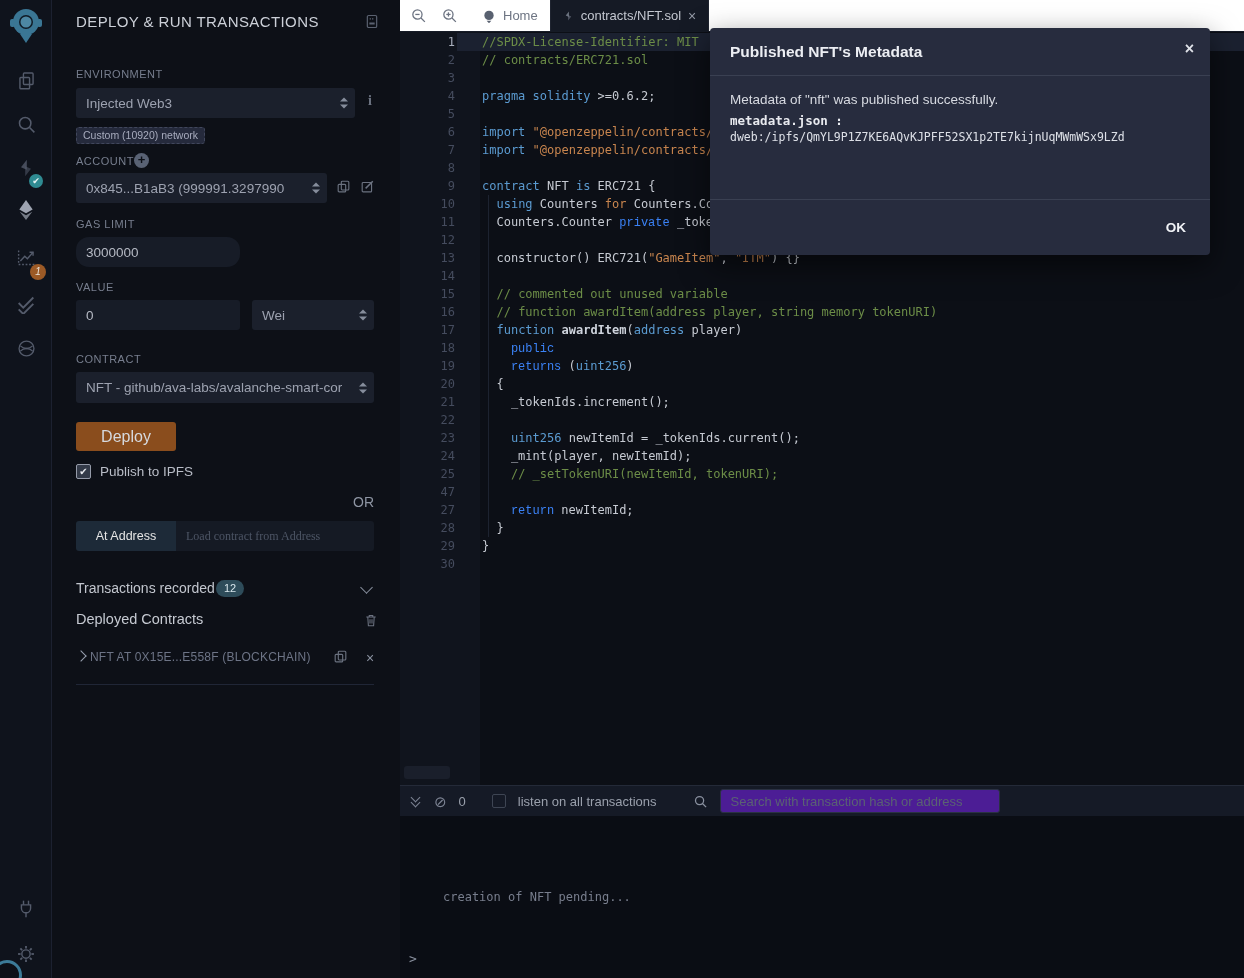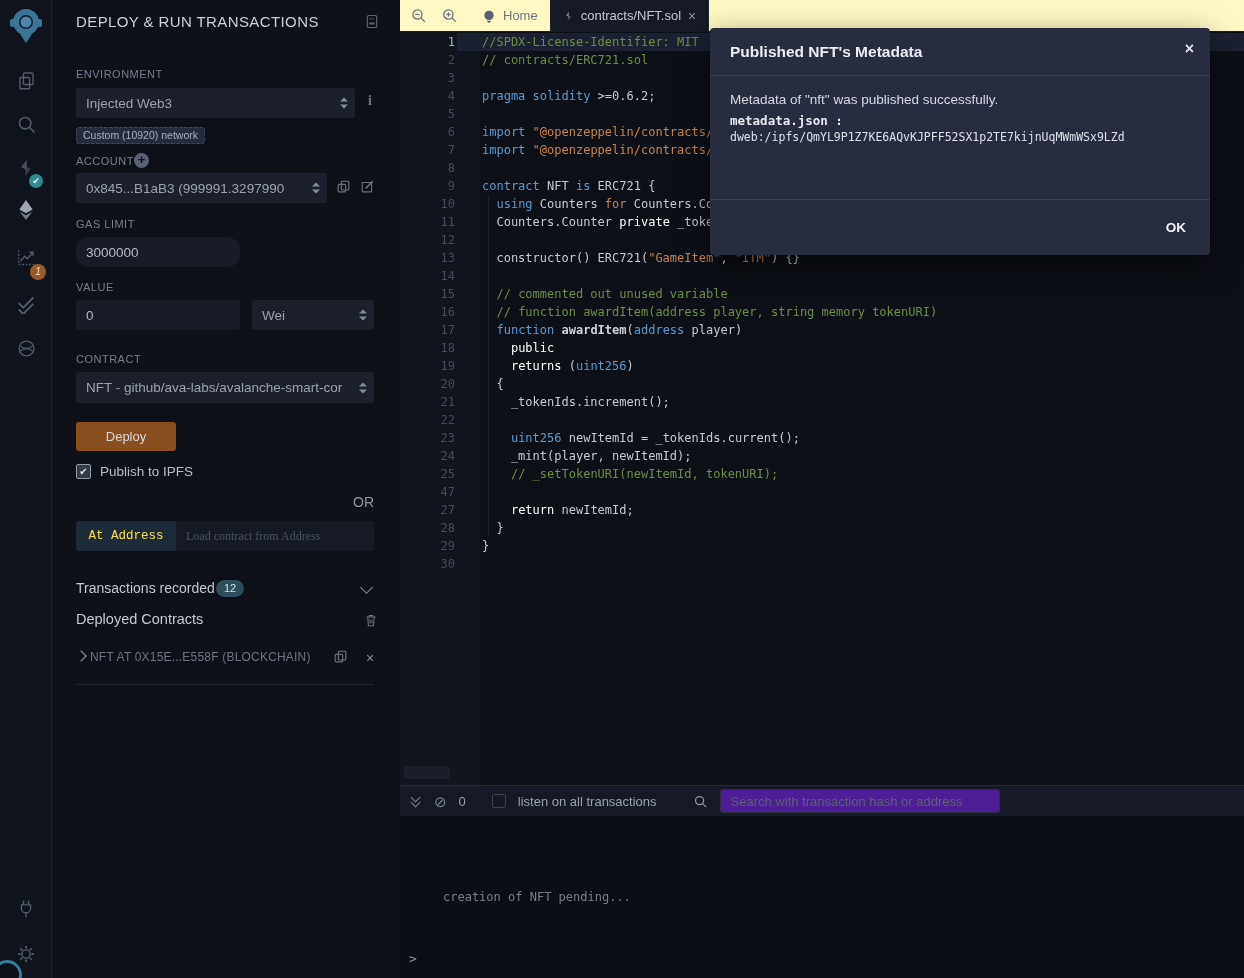--- a/index.html
+++ b/index.html
@@ -26,56 +26,56 @@
   .doc-icon { position:absolute; left:312px; top:13px; color:#5a6170; cursor:pointer; }
   .lbl { position:absolute; left:24px; font-size:11px; letter-spacing:.5px; color:#777e8e; }
   .sel, .inp { position:absolute; height:30px; background:#1b202c; border:none; border-radius:3px; color:#9da2b0; font-size:13.5px; font-family:"Liberation Sans",sans-serif; display:flex; align-items:center; padding:0 22px 0 10px; cursor:pointer; overflow:hidden; white-space:nowrap; }
   .inp { background:#171c27; color:#b6bac4; cursor:text; padding-right:10px; }
   .stepper { position:absolute; right:7px; top:50%; transform:translateY(-50%); width:8px; height:11px; }
   .stepper::before { content:""; position:absolute; left:0; top:0; border-left:4px solid transparent; border-right:4px solid transparent; border-bottom:4px solid #868d9c; }
   .stepper::after { content:""; position:absolute; left:0; bottom:0; border-left:4px solid transparent; border-right:4px solid transparent; border-top:4px solid #868d9c; }
   .net-badge { position:absolute; left:24px; top:127px; height:17px; padding:0 6px; background:#252a3c; border:1px dashed #41475c; border-radius:3px; font-size:10.5px; line-height:15px; color:#a7abbd; }
   .plus-circle { position:absolute; width:15px; height:15px; border-radius:50%; background:#596274; color:#0d1017; font-size:13px; font-weight:bold; line-height:14px; text-align:center; cursor:pointer; }
   .mini-icon { position:absolute; color:#6b7280; cursor:pointer; }
-  .btn-deploy { position:absolute; left:24px; top:422px; width:100px; height:29px; background:#8a4d1d; border:none; border-radius:3px; color:#d6d9de; font-size:13px; font-family:"Liberation Sans",sans-serif; cursor:pointer; }
+  .btn-deploy { position:absolute; left:24px; top:422px; width:100px; height:29px; background:#8a4d1d; border:none; border-radius:3px; color:#d6d9de; font-size:16px; font-family:"Liberation Sans",sans-serif; cursor:pointer; }
   .cb { position:absolute; width:15px; height:15px; border:1px solid #959ba9; border-radius:2px; background:#333a48; color:#e8eaee; font-size:10px; line-height:13px; text-align:center; cursor:pointer; }
   .cb-label { position:absolute; font-size:13.5px; color:#b9bdc7; }
   .or-text { position:absolute; left:24px; top:494px; width:298px; text-align:right; font-size:14px; color:#8e95a3; }
-  .btn-ataddr { position:absolute; left:24px; top:521px; width:100px; height:30px; background:#1d2a38; border:none; border-radius:3px 0 0 3px; color:#fde047; font-size:12.5px; font-family:Liberation Mono, monospace; cursor:pointer; }
+  .btn-ataddr { position:absolute; left:24px; top:521px; width:100px; height:30px; background:#1d2a38; border:none; border-radius:3px 0 0 3px; color:#e5e5e5; font-size:12.5px; font-family:Liberation Sans, sans-serif; cursor:pointer; }
   .inp-ataddr { position:absolute; left:124px; top:521px; width:198px; height:30px; background:#151a24; border:none; border-radius:0 3px 3px 0; color:#8b92a2; font-size:12px; padding:0 10px; font-family:Liberation Serif, serif; }
   .inp-ataddr::placeholder { color:#4d5565; }
   .tx-label { position:absolute; left:24px; top:580px; font-size:14px; color:#c2c6ce; }
   .tx-badge { position:absolute; left:164px; top:580px; height:17px; padding:0 8px; background:#2e4c5a; border-radius:9px; color:#d8e6ec; font-size:11px; line-height:17px; }
   .chev-down { position:absolute; width:9px; height:9px; border-right:1.5px solid #8a91a0; border-bottom:1.5px solid #8a91a0; transform:rotate(45deg); cursor:pointer; }
   .chev-right { position:absolute; width:8px; height:8px; border-right:1.8px solid #98a0b0; border-top:1.8px solid #98a0b0; transform:rotate(45deg); cursor:pointer; }
   .dep-label { position:absolute; left:24px; top:611px; font-size:14.5px; color:#c6cad2; }
   .dep-item { position:absolute; left:38px; top:650px; font-size:12px; letter-spacing:.2px; color:#6d7486; }
   .panel-divider { position:absolute; left:24px; top:684px; width:298px; border-top:1px solid #202636; }
   .x-glyph { position:absolute; color:#8a91a0; font-size:14px; cursor:pointer; line-height:1; }
 
   
   .editor { position:absolute; left:400px; top:0; width:844px; height:785px; background:#0c0f16; }
-  .tabbar { position:absolute; left:0; top:0; right:0; height:32px; background:#fef9c3; border-bottom:1px solid #161b26; display:flex; align-items:stretch; }
+  .tabbar { position:absolute; left:0; top:0; right:0; height:32px; background:#ffffff; border-bottom:1px solid #161b26; display:flex; align-items:stretch; }
   .zoombox { display:flex; align-items:center; gap:14px; padding:0 12px 0 10px; color:#6b7280; }
   .tab { display:flex; align-items:center; gap:7px; padding:0 12px; font-size:13px; color:#6e7583; cursor:pointer; }
   .tab.active { background:#151a25; color:#c3c7d0; border-left:1px solid #1f2430; border-right:1px solid #1f2430; }
   .tab .tclose { color:#949aa6; font-size:14px; }
   .code-area { position:absolute; left:0; top:32px; right:0; bottom:0; font-family:"DejaVu Sans Mono", monospace; font-size:12px; }
   .gutter-band { position:absolute; left:0; top:0; bottom:0; width:80px; background:#10141d; }
   .gutter { position:absolute; left:0; top:1px; width:55px; }
   .ln { height:18px; line-height:18px; text-align:right; color:#454c5e; }
   .ln-active { color:#a8aebc; }
   .code-content { position:absolute; left:57px; top:1px; right:0; }
   .cl { height:18px; line-height:18px; padding-left:25px; white-space:pre; }
   .cl-active { background:#1b2130; }
   .tk-pl { color:#c6cad2; }
   .tk-kw { color:#5b9bd1; }
   .tk-com { color:#6c8d47; }
   .tk-str { color:#c8854e; }
-  .tk-mod { color:#ffffff; }
+  .tk-mod { color:#3b82f6;font-family:Liberation Mono, monospace; }
   .tk-fn { color:#ced3dc; font-weight:bold; }
   .indent-guide { position:absolute; left:88px; top:163px; width:1px; height:342px; background:#1d2330; }
   .hscroll-thumb { position:absolute; left:4px; bottom:6px; width:46px; height:13px; background:#1a1f2b; border-radius:3px; cursor:pointer; }
 
   
   .terminal { position:absolute; left:400px; top:785px; width:844px; height:193px; background:#0a0d14; }
   .term-bar { position:absolute; left:0; top:0; right:0; height:31px; background:#151a26; border-top:1px solid #242a38; display:flex; align-items:center; gap:12px; padding:0 10px; }
   .term-count { color:#9aa0ac; font-size:13px; }
   .term-cb { width:14px; height:14px; border:1px solid #3e4553; border-radius:2px; background:transparent; cursor:pointer; }
   .term-label { color:#9aa0ac; font-size:13px; }

